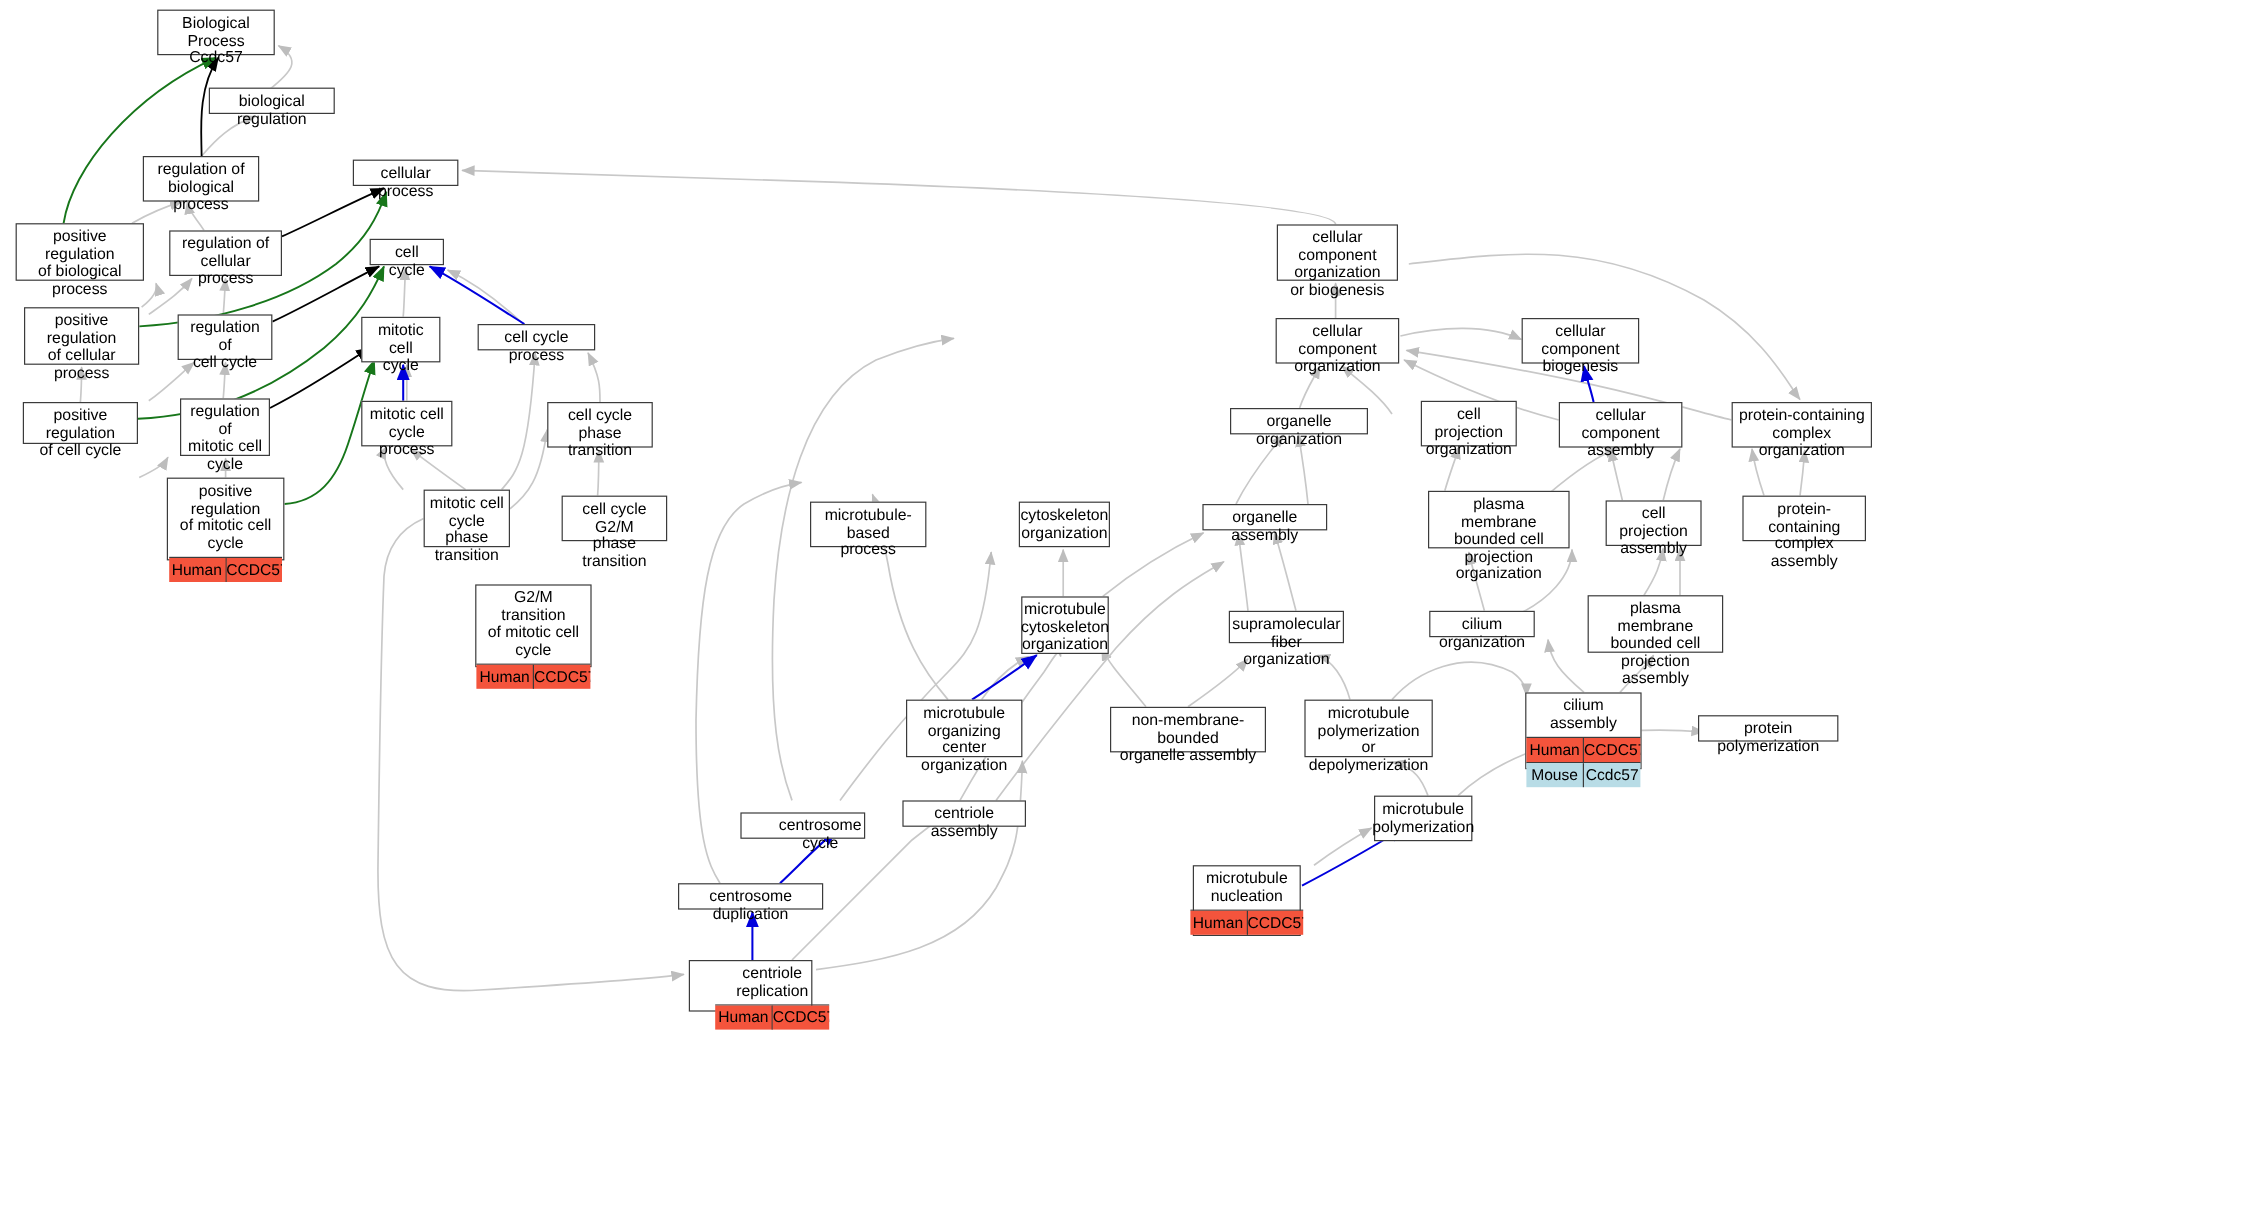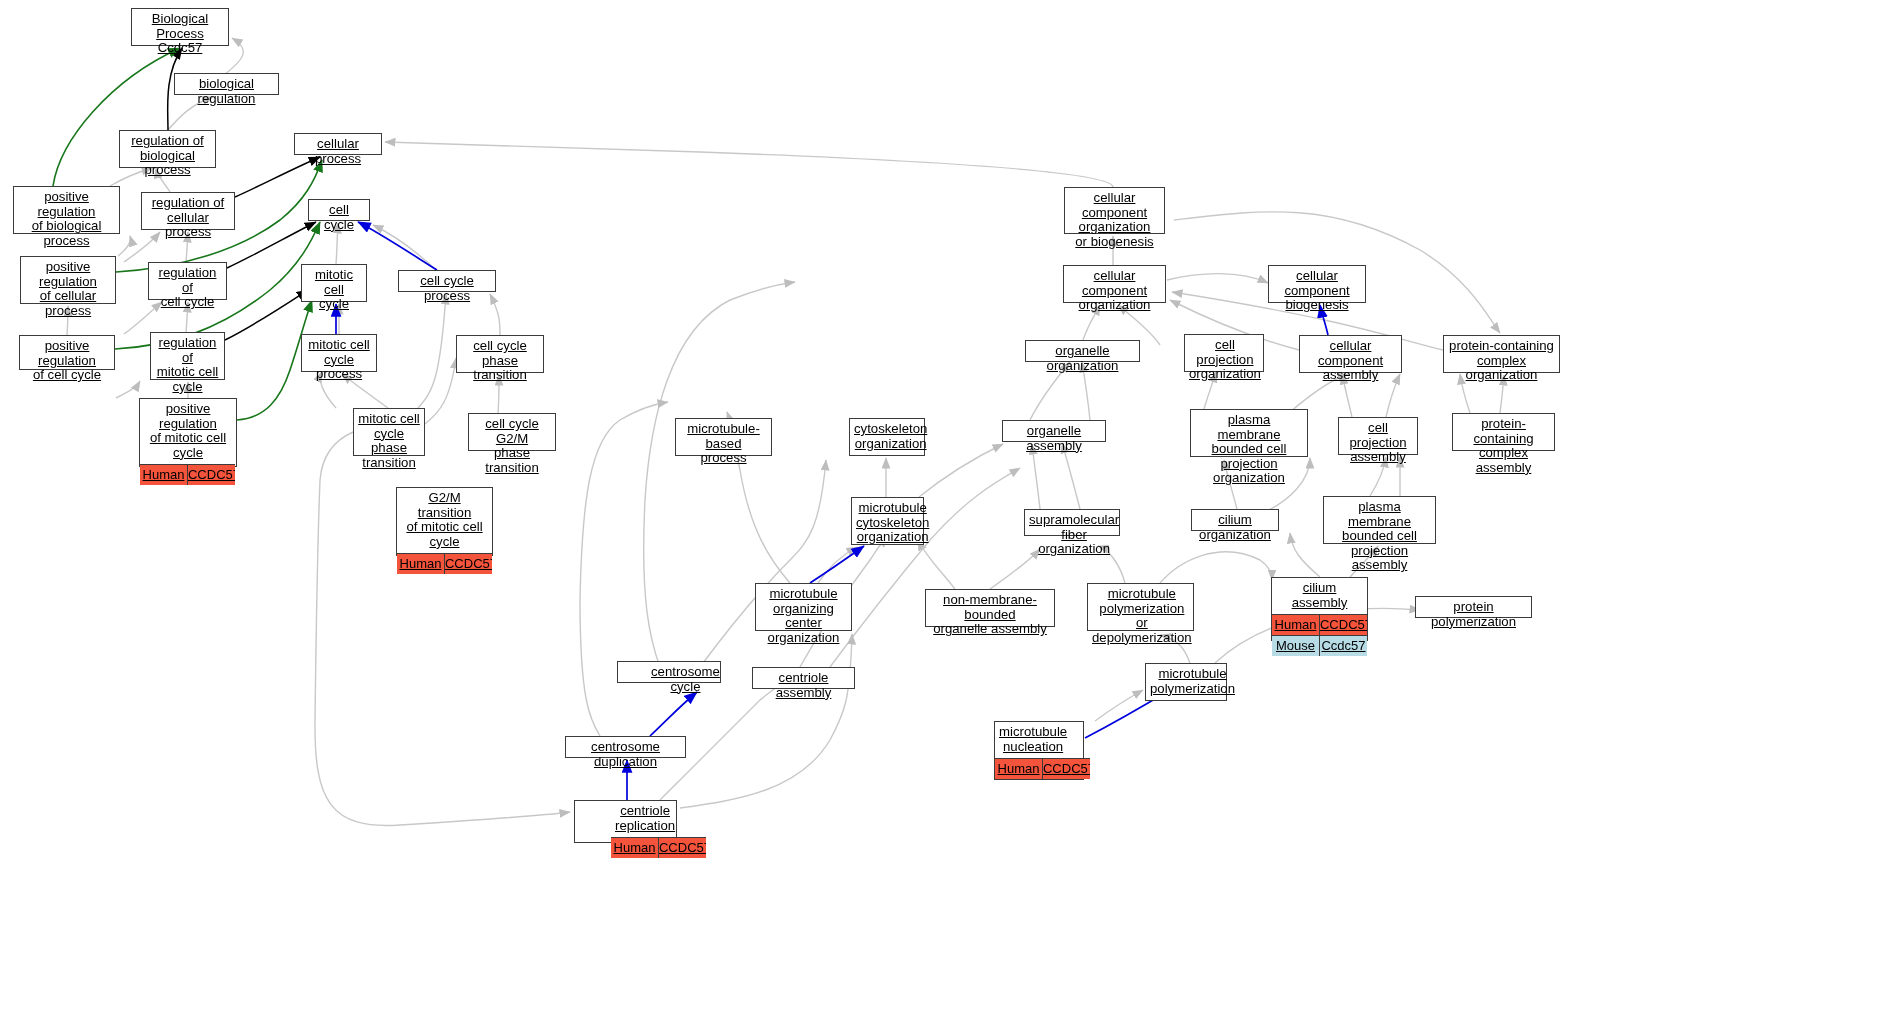--- a/index.html
+++ b/index.html
@@ -19,23 +19,22 @@
     width: 1884px; height: 1019px;
     pointer-events: none;
   }
   .node {
     position: absolute;
     box-sizing: border-box;
     background: #ffffff;
     border: 1.6px solid #3b3b3b;
     display: flex;
     flex-direction: column;
-    align-items: flex-start;
+    align-items: center;
     z-index: 5;
-    text-decoration: underline;
   }
   .node .title {
     font-size: 13.2px;
     line-height: 14.6px;
     color: #000000;
     text-align: center;
     padding: 3px 4px 4px 4px;
     white-space: pre-line;
     flex: 1 1 auto;
     display: flex;
@@ -362,21 +361,21 @@
 organelle assembly</div>
     </div>
     <div class="node" style="left: 1087px; top: 583px; width: 107px; height: 48px;">
       <div class="title">microtubule
 polymerization
 or depolymerization</div>
     </div>
     <div class="node" style="left: 1415px; top: 596px; width: 117px; height: 22px;">
       <div class="title">protein polymerization</div>
     </div>
-    <div class="node" style="left: 617px; top: 661px; width: 104px; height: 22px; padding-left: 29px;">
+    <div class="node" style="left: 617px; top: 677px; width: 104px; height: 22px; padding-left: 29px;">
       <div class="title">centrosome cycle</div>
     </div>
     <div class="node" style="left: 752px; top: 667px; width: 103px; height: 22px;">
       <div class="title">centriole assembly</div>
     </div>
     <div class="node" style="left: 1145px; top: 663px; width: 82px; height: 38px;">
       <div class="title">microtubule
 polymerization</div>
     </div>
     <div class="node" style="left: 565px; top: 736px; width: 121px; height: 22px;">

